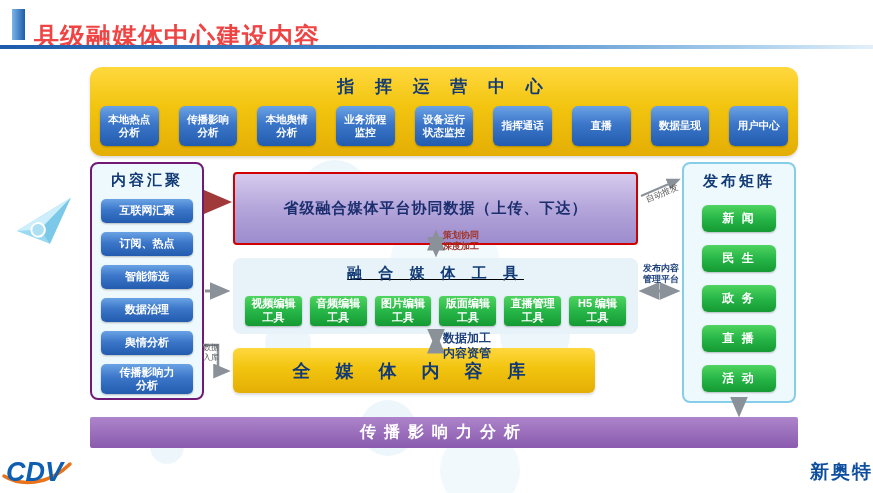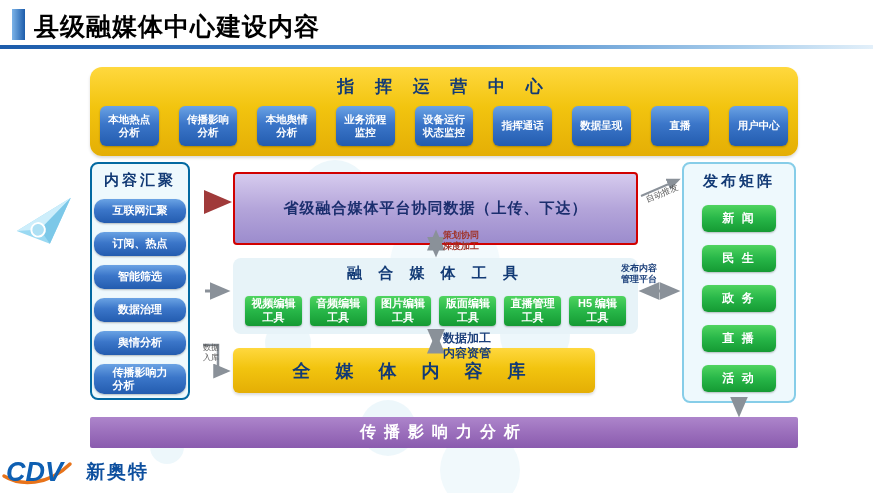--- a/index.html
+++ b/index.html
@@ -5,60 +5,60 @@
   * { margin:0; padding:0; box-sizing:border-box; }
   body { font-family:"Liberation Sans","DejaVu Sans",sans-serif; background:#fff; }
   #stage { position:relative; width:873px; height:493px; background:#fff; overflow:hidden; }
 
   
   .bub { position:absolute; border-radius:50%; background:rgba(141,205,233,0.16); }
 
   
   .title-accent { position:absolute; left:12px; top:9px; width:13px; height:31px;
     background:linear-gradient(90deg,#7db4e8,#1c5cab); }
-  .page-title { position:absolute; left:34px; top:10px; font-size:25px; font-weight:bold;
-    color:#000000; letter-spacing:1px; }
+  .page-title { position:absolute; left:34px; top:20px; font-size:25px; font-weight:bold;
+    color:#ef4444; letter-spacing:1px; }
   .title-underline { position:absolute; left:0; top:45px; width:873px; height:4px;
     background:linear-gradient(90deg,#1c5cab 0%,#4d8ccd 55%,#a8cdeb 85%,#e3f0fa 100%); }
   .panel-title { text-align:center; font-weight:bold; font-size:15px; color:#123a75; letter-spacing:3px; }
 
   
   .command { position:absolute; left:90px; top:67px; width:708px; height:89px;
     background:linear-gradient(180deg,#ffd83e 0%,#f2c40f 45%,#e4ae05 100%);
     border-radius:12px; box-shadow:0 2px 3px rgba(0,0,0,0.15); }
   .command-title { text-align:center; padding-top:8px; font-size:17px; font-weight:bold;
     color:#123a75; letter-spacing:8px; }
   .command-row { position:absolute; left:10px; right:10px; bottom:10px; display:flex; gap:20px; }
   .cmd-btn { flex:1; height:40px; border-radius:6px;
     background:linear-gradient(180deg,#6aa3e4 0%,#3b76c9 45%,#235caf 100%);
     color:#fff; font-size:10.5px; font-weight:bold; line-height:1.25;
     display:flex; align-items:center; justify-content:center; text-align:center;
     white-space:pre-line; box-shadow:0 1px 2px rgba(0,0,0,0.25); }
 
   
-  .hub { position:absolute; left:90px; top:162px; width:100px; height:238px;
-    background:#eef9fd; border:2px solid #0369a1; border-radius:8px; }
+  .hub { position:absolute; left:90px; top:162px; width:114px; height:238px;
+    background:#eef9fd; border:2px solid #701a75; border-radius:8px; }
   .hub .panel-title { margin-top:7px; }
   .hub-items { margin-top:9px; display:flex; flex-direction:column; gap:9px; align-items:center; }
-  .hub-item { width:92px; min-height:24px; padding:2px 0; border-radius:10px;
+  .hub-item { width:92px; min-height:24px; padding:2px 0; border-radius:5px;
     background:linear-gradient(180deg,#6aa3e4 0%,#3b76c9 45%,#235caf 100%);
     color:#fff; font-size:11px; font-weight:bold; line-height:1.2;
-    display:flex; align-items:center; justify-content:center; 
+    display:flex; align-items:center; justify-content:center; text-align:center;
     white-space:pre-line; box-shadow:0 1px 2px rgba(0,0,0,0.25); }
 
   
   .provincial { position:absolute; left:233px; top:172px; width:405px; height:73px;
     border:2px solid #d10000; border-radius:4px;
     background:linear-gradient(180deg,#d6cbee 0%,#b4a5da 50%,#9c8ccd 100%);
     display:flex; align-items:center; justify-content:center;
     font-size:15px; font-weight:bold; color:#1b2e6e; letter-spacing:1px; }
 
   
   .tools { position:absolute; left:233px; top:258px; width:405px; height:76px;
-    background:#e7f3f8; border-radius:8px; }
+    background:#e7f3f8; border-radius:8px;text-decoration:underline; }
   .tools-title { text-align:center; padding-top:6px; font-size:15px; font-weight:bold;
     color:#123a75; letter-spacing:6px; }
   .tools-row { position:absolute; left:12px; right:12px; bottom:8px; display:flex; gap:8px; }
   .tool-btn { flex:1; height:30px; border-radius:4px;
     background:linear-gradient(180deg,#4fd45f 0%,#27b648 50%,#159a33 100%);
     color:#fff; font-size:11px; font-weight:bold; line-height:1.25;
     display:flex; align-items:center; justify-content:center; text-align:center;
     white-space:pre-line; box-shadow:0 1px 2px rgba(0,0,0,0.25); }
 
   
@@ -82,29 +82,29 @@
   
   .impact-bar { position:absolute; left:90px; top:417px; width:708px; height:31px;
     background:linear-gradient(180deg,#ad85cb 0%,#9b6fbc 50%,#8a5bae 100%);
     border-radius:2px; display:flex; align-items:center; justify-content:center;
     color:#fff; font-size:16px; font-weight:bold; letter-spacing:8px; }
 
   
   .alabel { position:absolute; font-weight:bold; white-space:pre-line; line-height:1.25; }
   .lbl-plan { left:443px; top:230px; font-size:9px; color:#a0342b; }
   .lbl-data-process { left:443px; top:331px; font-size:12px; color:#1b3f7a; }
-  .lbl-publish { left:621px; top:263px; font-size:9px; color:#1b3f7a; }
+  .lbl-publish { left:643px; top:263px; font-size:9px; color:#1b3f7a; }
   .lbl-auto { left:645px; top:188px; font-size:8.5px; color:#555; transform:rotate(-22deg); font-weight:normal; }
   .lbl-ingest { left:203px; top:343px; font-size:8px; color:#555; font-weight:normal; }
 
   
   .arrows { position:absolute; left:0; top:0; pointer-events:none; }
 
   
-  .logo { position:absolute; left:0; right:0; top:454px; display:flex; justify-content:flex-start;
+  .logo { position:absolute; left:0; right:0; top:454px; display:flex; justify-content:space-between;
     align-items:center; gap:6px; }
   .logo-cdv-text { font-family:"Liberation Sans",sans-serif; font-style:italic; font-weight:bold;
     font-size:27px; fill:#0e5fb2; }
   .logo-name { font-size:19px; font-weight:bold; color:#0d4f9e; letter-spacing:2px; }
 
   
   .plane { position:absolute; left:14px; top:198px; transform:rotate(-8deg); }
 </style>
 </head>
 <body>
@@ -133,22 +133,22 @@
 分析</div>
       <div class="cmd-btn">传播影响
 分析</div>
       <div class="cmd-btn">本地舆情
 分析</div>
       <div class="cmd-btn">业务流程
 监控</div>
       <div class="cmd-btn">设备运行
 状态监控</div>
       <div class="cmd-btn">指挥通话</div>
+      <div class="cmd-btn">直播</div>
       <div class="cmd-btn">数据呈现</div>
-      <div class="cmd-btn">直播</div>
       <div class="cmd-btn">用户中心</div>
     </div>
   </div>
 
   <div class="hub">
     <div class="panel-title">内容汇聚</div>
     <div class="hub-items">
       <div class="hub-item">互联网汇聚</div>
       <div class="hub-item">订阅、热点</div>
       <div class="hub-item">智能筛选</div>

